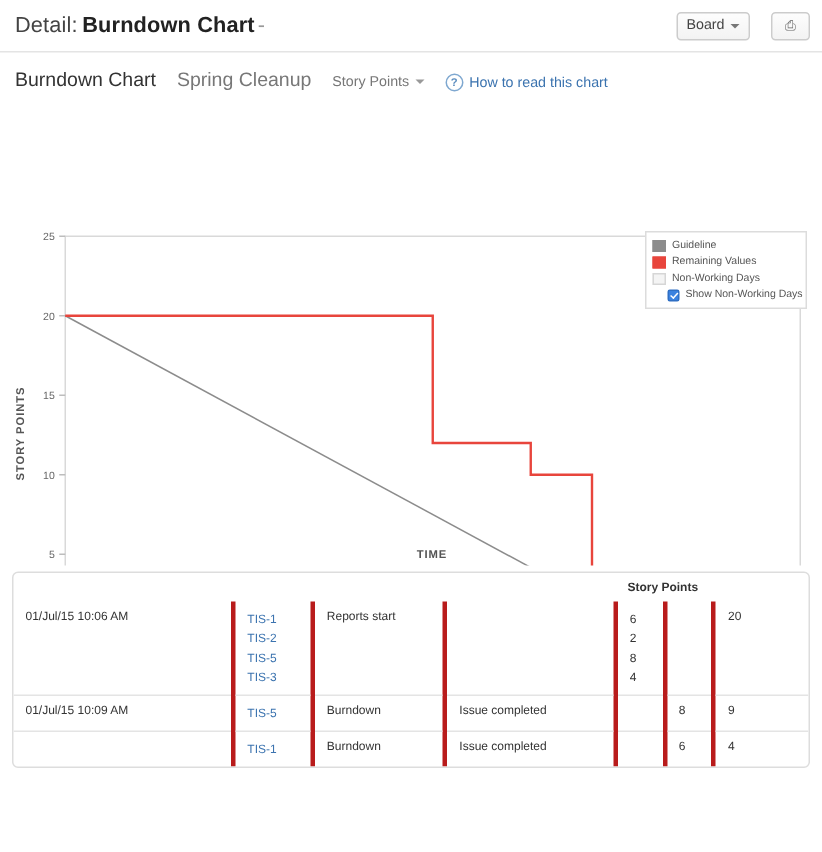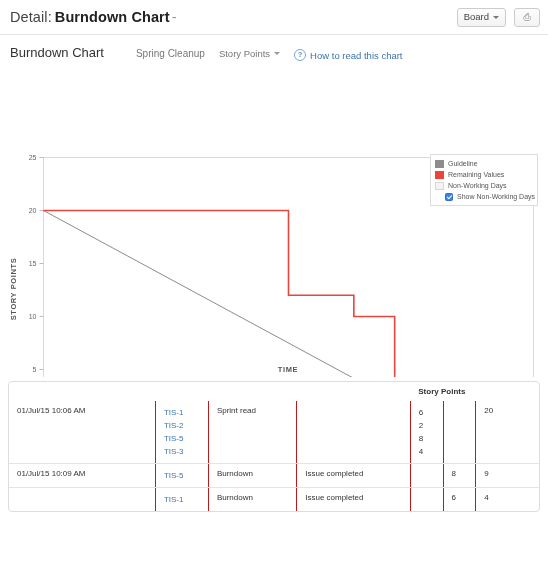--- a/index.html
+++ b/index.html
@@ -43,21 +43,21 @@
   }
   .topbar-title .dash {
     color: #999;
     font-weight: 400;
     margin-left: 2px;
   }
   .topbar-actions {
     margin-left: auto;
     display: flex;
     align-items: center;
-    gap: 8px;
+    gap: 14px;
   }
   .btn {
     border: 1px solid #ccc;
     border-radius: 3px;
     background: linear-gradient(#fdfdfd, #f3f3f3);
     font-size: 9.5px;
     color: #444;
     padding: 3px 6px;
     line-height: 12px;
     display: flex;
@@ -92,23 +92,22 @@
     padding: 10px 10px 6px 10px;
     gap: 14px;
     white-space: nowrap;
   }
   .subhead-title {
     font-size: 13px;
     color: #333;
     font-weight: 400;
   }
   .subhead-sprint {
-    font-size: 10px;
+    font-size: 13px;
     color: #777;
-    margin-left: 18px;
   }
   .subhead-select {
     font-size: 9.5px;
     color: #777;
     display: inline-flex;
     align-items: center;
     gap: 4px;
     cursor: pointer;
   }
   .subhead-select .caret {
@@ -230,21 +229,21 @@
     font-weight: 700;
     font-size: 8px;
     color: #333;
     border-bottom: 1px solid #dddddd;
     padding-bottom: 5px;
     white-space: nowrap;
   }
   .headrow th.num { text-align: right; padding-right: 6px; }
   table.grid tbody td {
     border-bottom: 1px solid #e4e4e4;
-    border-right: 1px solid #b91c1c;
+    border-right: 3px solid #b91c1c;
   }
   table.grid tbody td:last-child { border-right: none; }
   table.grid tbody tr:last-child td { border-bottom: none; }
   td.num { text-align: right; padding-right: 6px; }
   td.num-inc { text-align: right; padding-right: 10px; }
   .issue-link {
     color: #3b73af;
     text-decoration: none;
     display: block;
     line-height: 13px;
@@ -376,21 +375,21 @@
     </thead>
     <tbody id="table-body">
         <tr>
           <td>01/Jul/15 10:06 AM</td>
           <td>
             <span class="issue-link">TIS-1</span>
             <span class="issue-link">TIS-2</span>
             <span class="issue-link">TIS-5</span>
             <span class="issue-link">TIS-3</span>
           </td>
-          <td>Sprint read</td>
+          <td>Reports start</td>
           <td></td>
           <td class="num num-inc">
             <span class="stack-line">6</span>
             <span class="stack-line">2</span>
             <span class="stack-line">8</span>
             <span class="stack-line">4</span>
           </td>
           <td class="num"></td>
           <td class="num rem-bottom">20</td>
         </tr>

